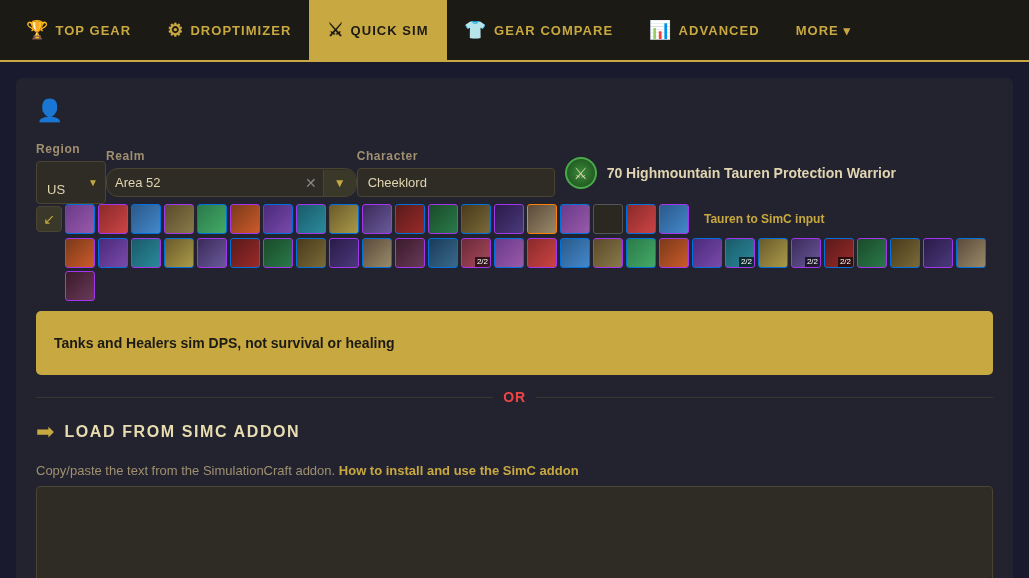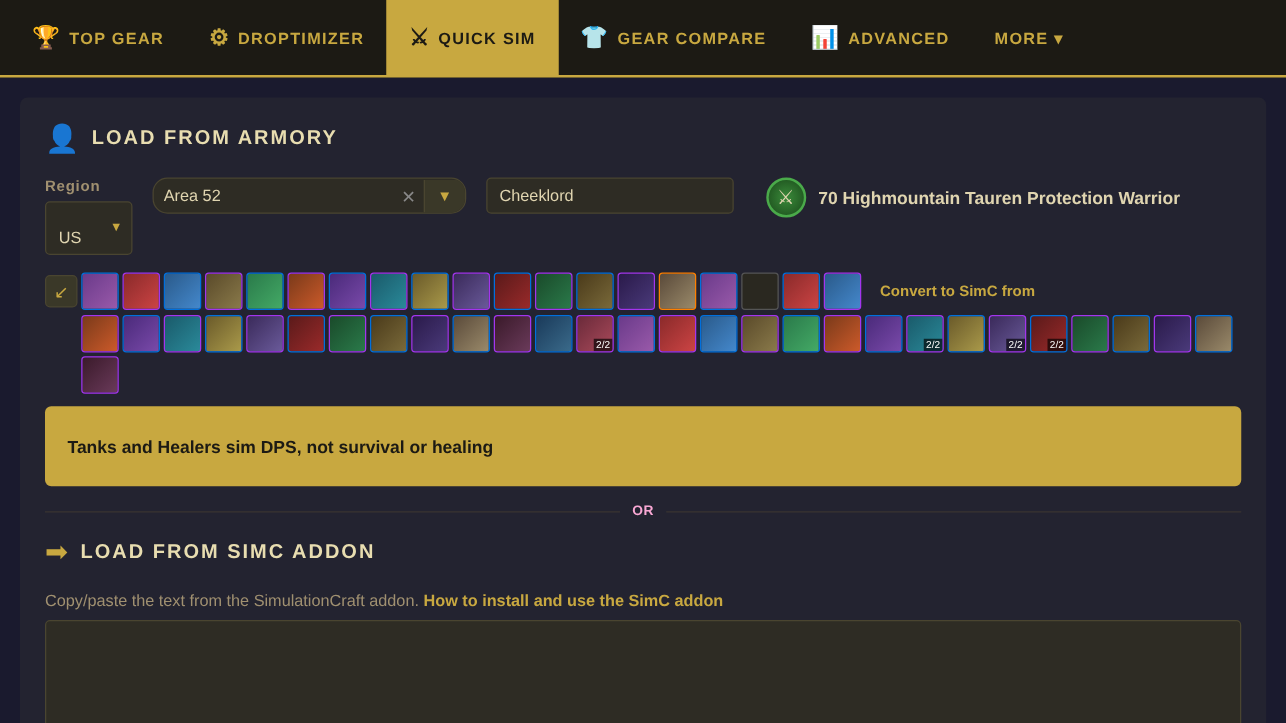--- a/index.html
+++ b/index.html
@@ -67,23 +67,21 @@
       font-size: 16px;
       font-weight: 700;
       letter-spacing: 0.1em;
       text-transform: uppercase;
       color: #e8ddb0;
     }
 
     
     .form-row {
       display: flex;
-      align-items: flex-start;
-      gap: 16px;
-      margin-bottom: 14px;
+      align-items: center;
     }
     .form-group {
       display: flex;
       flex-direction: column;
       gap: 5px;
     }
     .form-label {
       font-size: 12px;
       color: #a09070;
       font-weight: 600;
@@ -262,22 +260,22 @@
       font-size: 14px;
       font-weight: 600;
       margin-bottom: 14px;
     }
 
     
     .or-divider {
       display: flex;
       align-items: center;
       gap: 10px;
-      color: #f9a8d4;
-      font-size: 11px;
+      color: #ef4444;
+      font-size: 14px;
       font-weight: 600;
       margin-bottom: 14px;
       letter-spacing: 0.05em;
     }
     .or-line {
       flex: 1;
       height: 1px;
       background: #3a3530;
     }
 
@@ -353,48 +351,49 @@
   </div>
   <div class="nav-item">
     <span>MORE ▾</span>
   </div>
 </nav>
 
 <div class="main">
 
   <div class="section-header">
     <span class="section-icon">👤</span>
-    <span class="section-title">LOAD FROM ARMORY</span>
   </div>
 
   <div class="form-row">
 
     <div class="form-group">
       <label class="form-label">Region</label>
       <div class="select-wrapper">
         <select class="form-control">
           <option>US</option>
           <option>EU</option>
           <option>KR</option>
           <option>TW</option>
           <option>CN</option>
         </select>
         <span class="select-arrow">▼</span>
       </div>
     </div>
 
     <div class="form-group">
+      <label class="form-label">Realm</label>
       <div class="realm-wrapper">
         <input type="text" class="realm-input" value="Area 52" style="">
         <button class="realm-clear">✕</button>
         <button class="realm-dropdown-btn">▼</button>
       </div>
     </div>
 
     <div class="form-group">
+      <label class="form-label">Character</label>
       <input type="text" class="form-control" value="Cheeklord" style="min-width: 160px;">
     </div>
 
     <div class="char-display">
       <div class="char-icon">⚔</div>
       <span class="char-name">70 Highmountain Tauren Protection Warrior</span>
     </div>
   </div>
 
   <div class="gear-controls-row">
@@ -450,21 +449,21 @@
       </div>
     <div class="gear-item quality-empty gi-empty">
         <div class="gear-item-inner"></div>
       </div>
     <div class="gear-item quality-rare gi-2">
         <div class="gear-item-inner"></div>
       </div>
     <div class="gear-item quality-epic gi-3">
         <div class="gear-item-inner"></div>
       </div>
-    <button class="convert-btn">Convert to SimC from</button>
+    <button class="convert-btn">Tauren to SimC input</button>
   </div>
 
   <div class="gear-row" style="margin-bottom:10px; padding-left:29px;">
     <div class="gear-item quality-epic gi-6">
         <div class="gear-item-inner"></div>
       </div>
     <div class="gear-item quality-rare gi-7">
         <div class="gear-item-inner"></div>
       </div>
     <div class="gear-item quality-epic gi-8">

